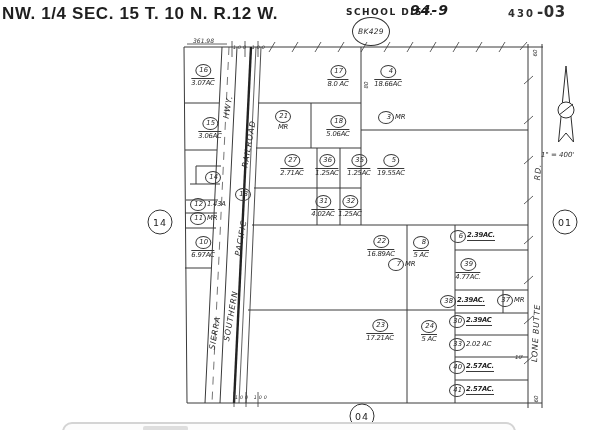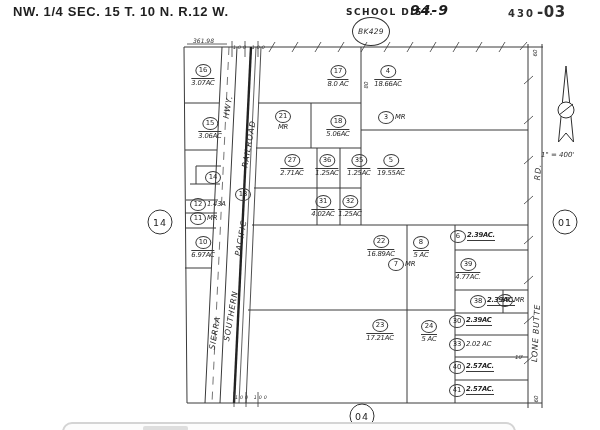--- a/index.html
+++ b/index.html
@@ -1,35 +1,35 @@
 <!DOCTYPE html>
 <html><head>
 <meta charset="utf-8">
 <style>
   html,body{margin:0;padding:0;}
   body{width:600px;height:430px;background:#ffffff;position:relative;overflow:hidden;
        font-family:"DejaVu Sans",sans-serif;color:#2e2e2e;}
   .abs{position:absolute;}
   
-  .quarter-title{left:13px;top:4px;font-size:13px;letter-spacing:.6px;font-family:"Liberation Sans",sans-serif;font-weight:bold;color:#1f1f1f;}
+  .quarter-title{left:2px;top:4px;font-size:17px;letter-spacing:.6px;font-family:"Liberation Sans",sans-serif;font-weight:bold;color:#1f1f1f;}
   .schooldist-label{left:346px;top:7px;font-size:9px;letter-spacing:1.5px;font-weight:bold;color:#222;}
   .schooldist-value{left:410px;top:2px;font-size:14px;font-style:italic;font-weight:bold;letter-spacing:1px;color:#1d1d1d;}
   .page-prefix{left:508px;top:8px;font-size:10px;letter-spacing:2px;font-weight:bold;}
   .page-suffix{left:537px;top:3px;font-size:15px;font-weight:bold;letter-spacing:.5px;}
   .badge{border:1.2px solid #333;border-radius:50%;text-align:center;}
   .bk-badge{left:352px;top:17px;width:36px;height:27px;line-height:27px;font-size:7.5px;font-style:italic;letter-spacing:.3px;}
   
   .edgecircle{border:1.1px solid #333;border-radius:50%;width:23px;height:23px;line-height:23px;
               text-align:center;font-size:9.5px;letter-spacing:1px;transform:translate(-50%,-50%);color:#222;}
   
   .parcel{position:absolute;line-height:1.05;white-space:nowrap;color:#252525;}
   .p-below{transform:translateX(-50%);text-align:center;}
   .p-right{display:flex;align-items:center;gap:1px;}
   .pnum{display:inline-block;border:1px solid #3a3a3a;border-radius:50%;min-width:10px;height:11px;
-        line-height:11px;padding:0 2px;font-size:6.8px;text-align:center;}
+        line-height:11px;padding:0 2px;font-size:6.8px;font-style:italic;text-align:right;}
   .ac{font-style:italic;font-size:6.8px;letter-spacing:-.2px;}
   .p-below .ac{display:block;border-top:.9px solid #3a3a3a;margin-top:1px;padding-top:.5px;}
   .ac.u{border-bottom:.9px solid #3a3a3a;font-weight:bold;}
   
   .roadlabel{font-size:8px;letter-spacing:.8px;color:#2a2a2a;transform:translate(-50%,-50%) rotate(-80deg);font-style:italic;}
   .roadlabel.steep{transform:translate(-50%,-50%) rotate(-87deg);}
   
   .dim{font-size:5.5px;font-style:italic;color:#333;}
   .dim.rot{transform:rotate(-90deg);}
   .scale-note{left:541px;top:151px;font-size:7px;font-style:italic;}
@@ -192,21 +192,21 @@
     <div class="parcel p-below" style="left: 421px; top: 231px;"><span class="pnum">8</span><span class="ac">5 AC</span></div>
     <div class="parcel p-right" style="left: 388px; top: 258px;">
       <span class="pnum">7</span>
       <span class="ac">MR</span>
     </div>
     <div class="parcel p-right" style="left: 450px; top: 230px;">
       <span class="pnum">6</span>
       <span class="ac u">2.39AC.</span>
     </div>
     <div class="parcel p-below" style="left: 468px; top: 253px;"><span class="pnum">39</span><span class="ac">4.77AC.</span></div>
-    <div class="parcel p-right" style="left: 470px; top: 295px;">
+    <div class="parcel p-right" style="left: 440px; top: 295px;">
       <span class="pnum">38</span>
       <span class="ac u">2.39AC.</span>
     </div>
     <div class="parcel p-right" style="left: 497px; top: 294px;">
       <span class="pnum">37</span>
       <span class="ac">MR</span>
     </div>
     <div class="parcel p-right" style="left: 449px; top: 315px;">
       <span class="pnum">30</span>
       <span class="ac u">2.39AC</span>

